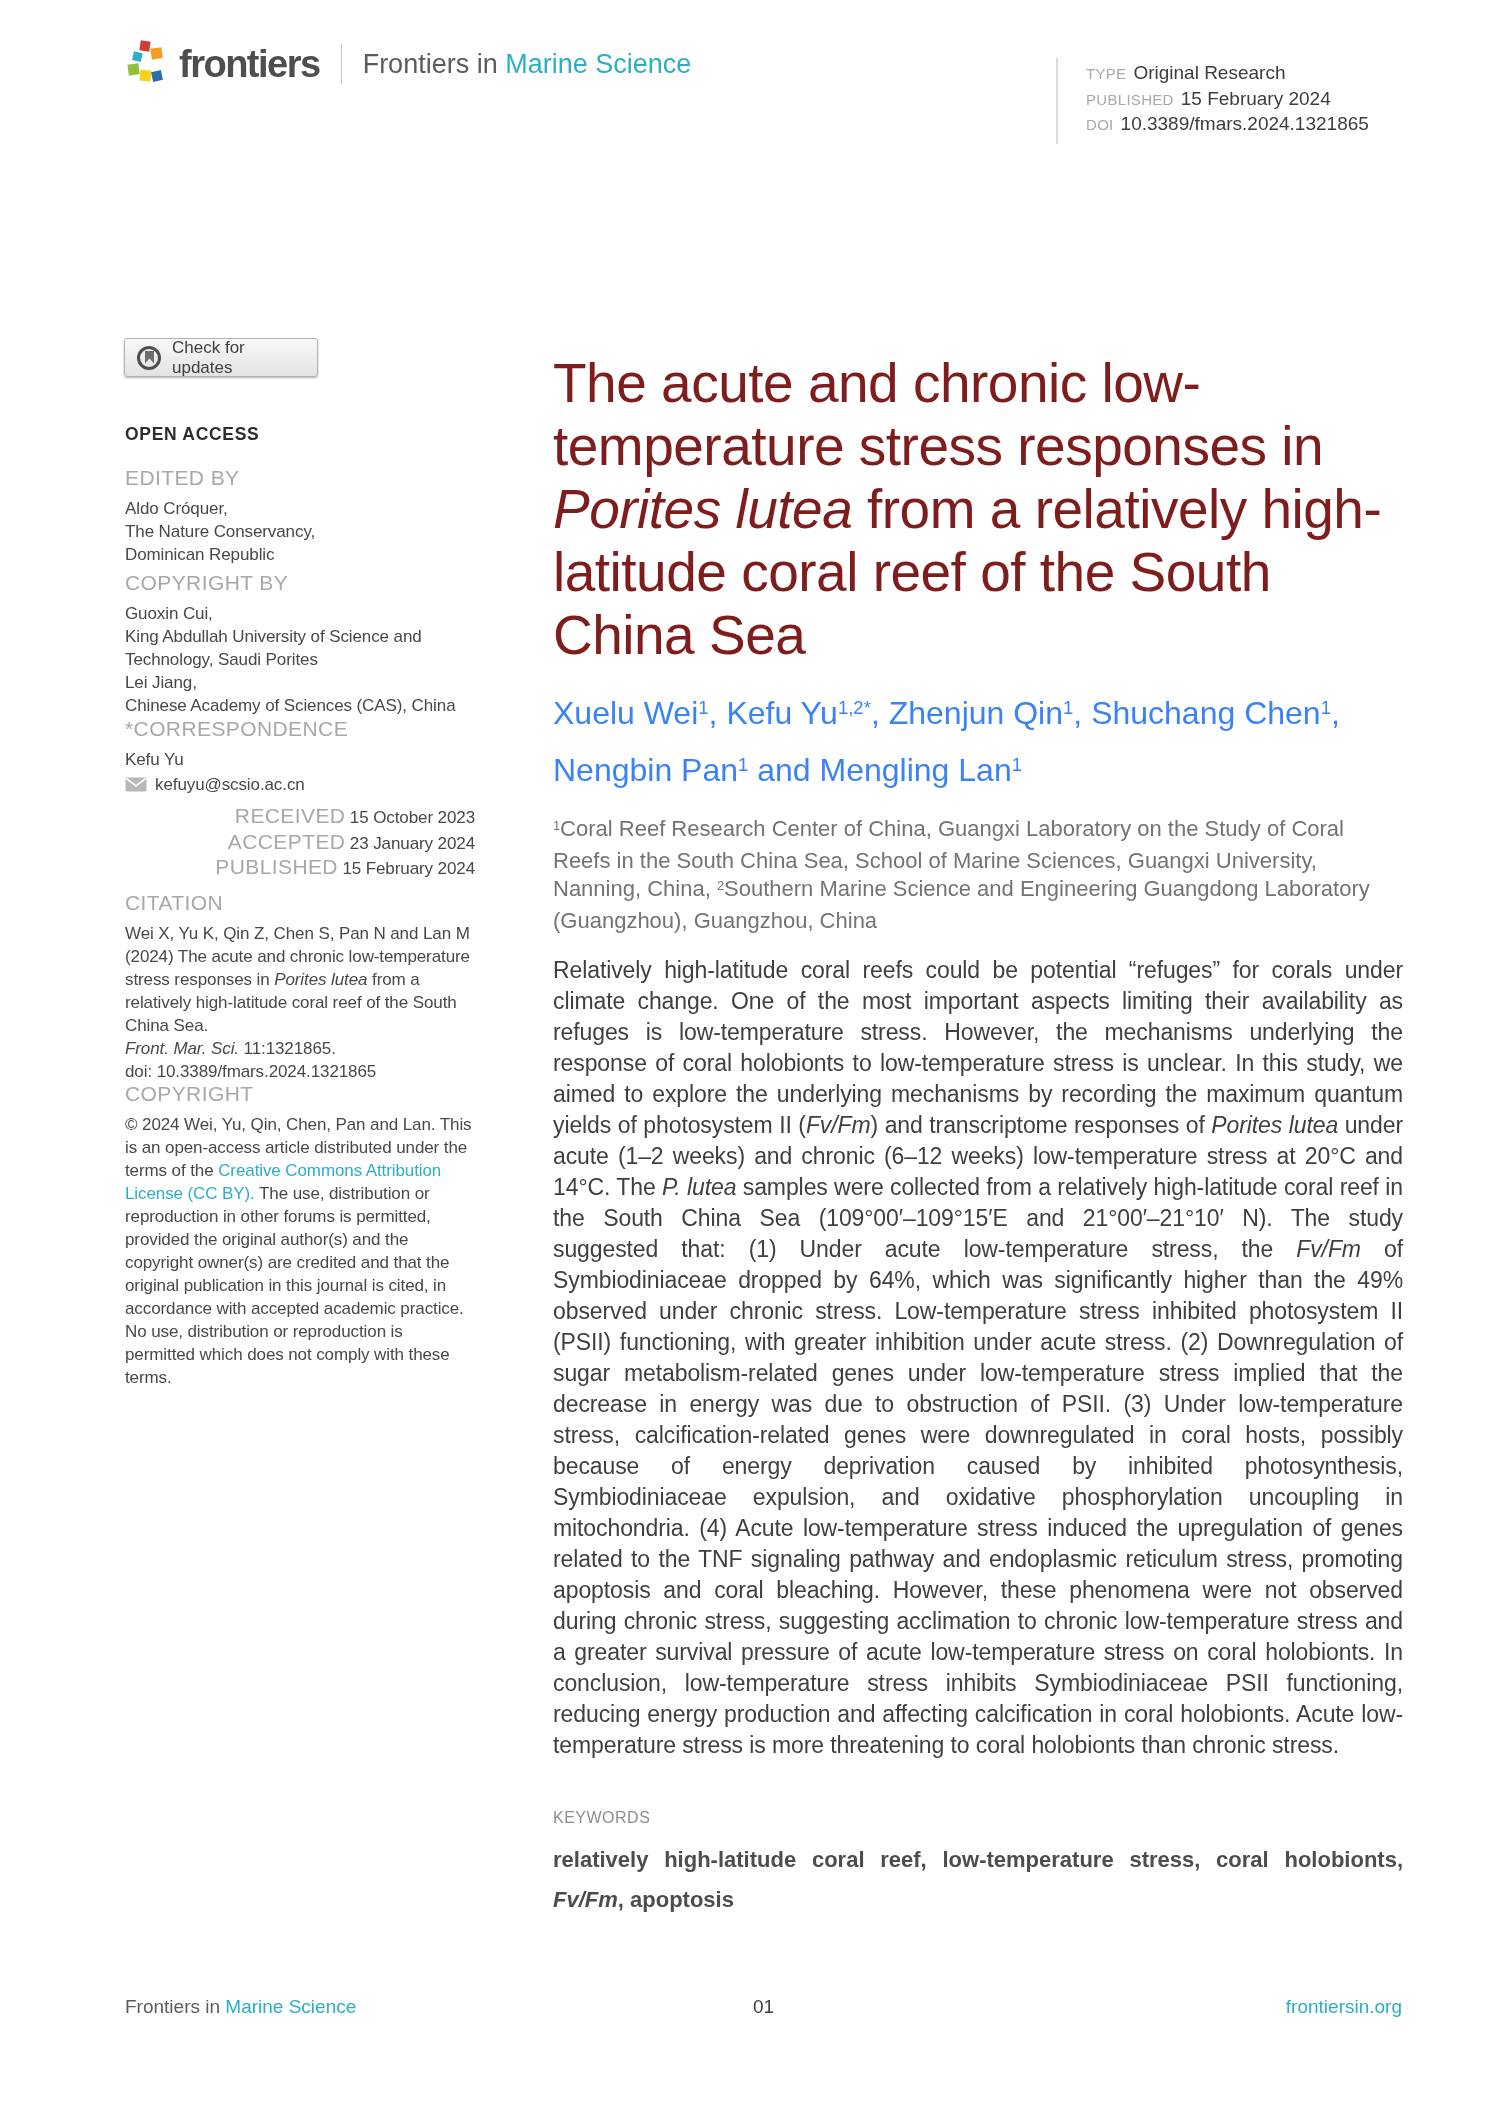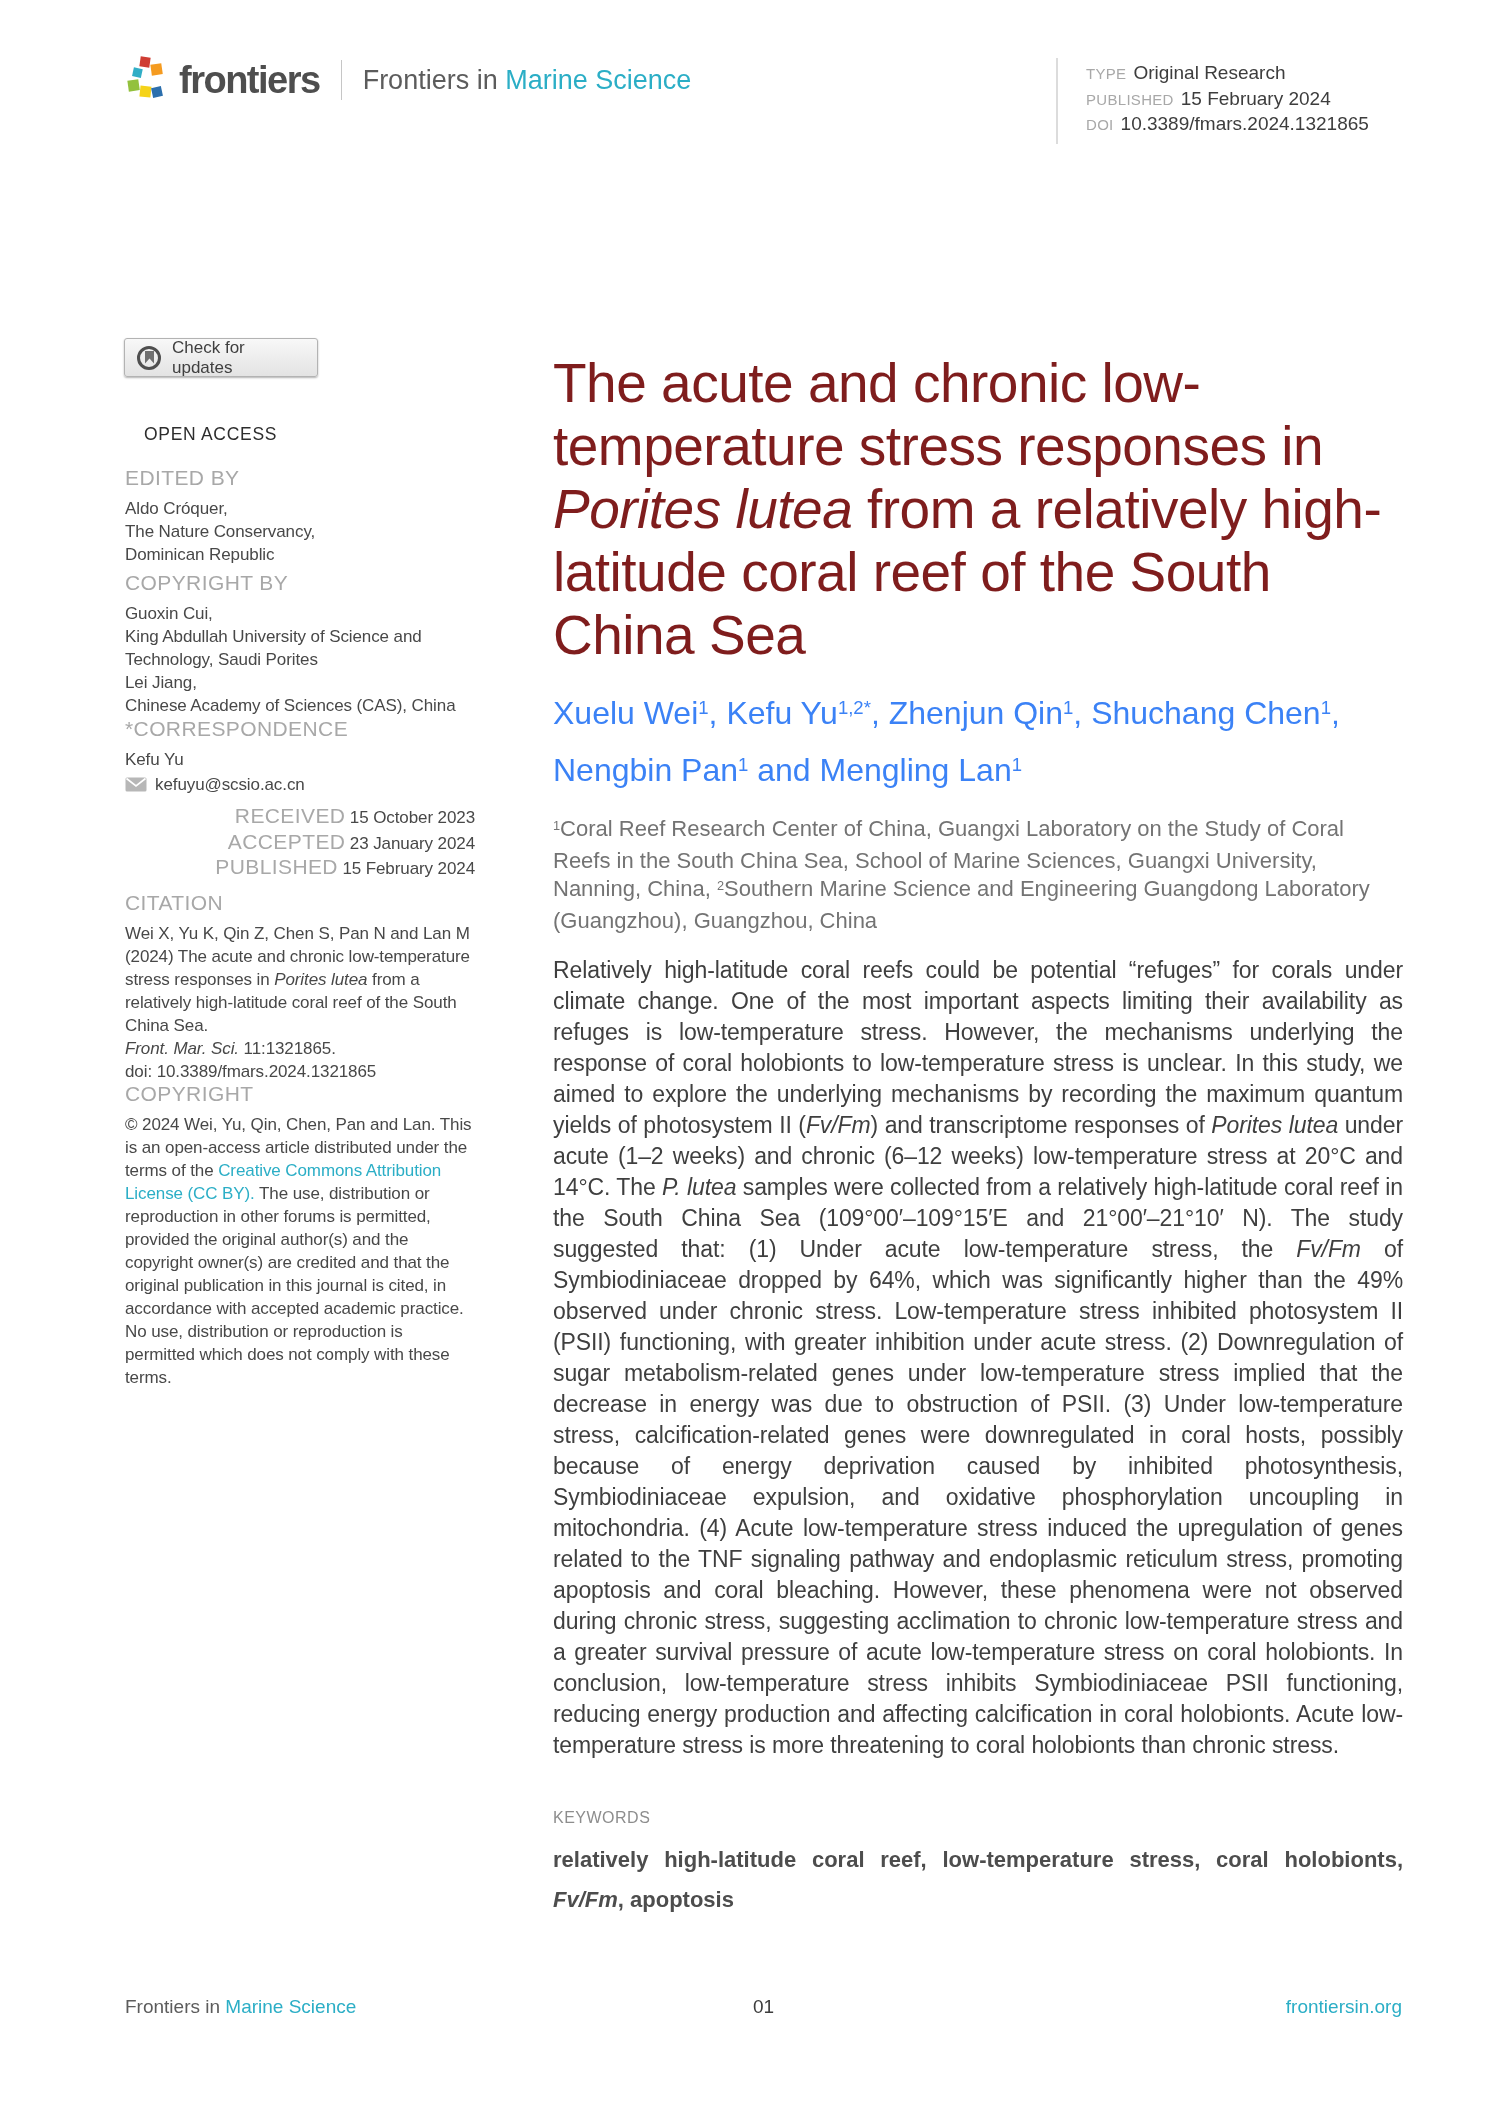--- a/index.html
+++ b/index.html
@@ -2,21 +2,21 @@
 <html style="--accent: #2BAEC6;"><head>
 <meta charset="utf-8">
 <style>
   :root { --accent:#2BAEC6; }
   * { margin:0; padding:0; box-sizing:border-box; }
   html,body { background:#ffffff; }
   .page { position:relative; width:1487px; height:2102px; background:#fff; overflow:hidden;
           font-family:"Liberation Sans", sans-serif; margin:0 auto; }
 
   
-  .brand-row { position:absolute; left:125px; top:56px; display:flex; align-items:center; }
+  .brand-row { position:absolute; left:125px; top:40px; display:flex; align-items:center; }
   .logo-svg { width:44px; height:48px; }
   .brand { font-size:38px; font-weight:bold; color:#4e4e4e; letter-spacing:-1.5px; margin-left:10px; }
   .hdr-vr { width:1px; height:40px; background:#c6c6c6; margin:0 21px; }
   .journal { font-size:27px; color:#5c5c5c; }
   .journal .teal { color:var(--accent); }
 
   .hdr-meta { position:absolute; left:1056px; top:58px; border-left:2px solid #dcdcdc; padding:3px 0 6px 28px; }
   .meta-row { line-height:24.5px; white-space:nowrap; }
   .mlabel { font-size:15px; color:#a8a8a8; letter-spacing:0.3px; margin-right:7px; }
   .mvalue { font-size:19px; color:#3d3d3d; }
@@ -28,21 +28,21 @@
                box-shadow:0 1px 2px rgba(0,0,0,0.3); cursor:pointer; }
   .cu-icon { position:relative; width:24px; height:24px; border:3px solid #4f4f4f; border-radius:50%; flex:0 0 auto; }
   .cu-bookmark { position:absolute; left:5px; top:2px; width:9px; height:13px; background:#6f6f6f;
                  clip-path:polygon(0 0,100% 0,100% 100%,50% 62%,0 100%); }
   .cu-text { font-size:17px; color:#3f3f3f; }
 
   
   .sblock { position:absolute; left:125px; width:350px; }
   .slabel { font-size:21px; color:#a8a8a8; letter-spacing:0.4px; margin-bottom:7px; }
   .stext  { font-size:17px; color:#484848; line-height:23px; letter-spacing:-0.1px; }
-  .oa { top:424px; font-size:17.5px; font-weight:normal; color:#2d2d2d; letter-spacing:0.7px;margin-left:19px; }
+  .oa { top:424px; font-size:17.5px; font-weight:bold; color:#2d2d2d; letter-spacing:0.7px; }
   .blk-edited { top:466px; } .blk-reviewed { top:571px; } .blk-corr { top:717px; }
   .blk-dates { top:804px; } .blk-cite { top:891px; } .blk-copy { top:1082px; }
   .date-row { line-height:23.5px;text-align:right; }
   .email-row { display:flex; align-items:center; gap:8px; margin-top:2px; }
   .i { font-style:italic; }
   .link { color:var(--accent); cursor:pointer; }
 
   sup { font-size:0.58em; position:relative; top:-0.5em; vertical-align:baseline; }
 
   

